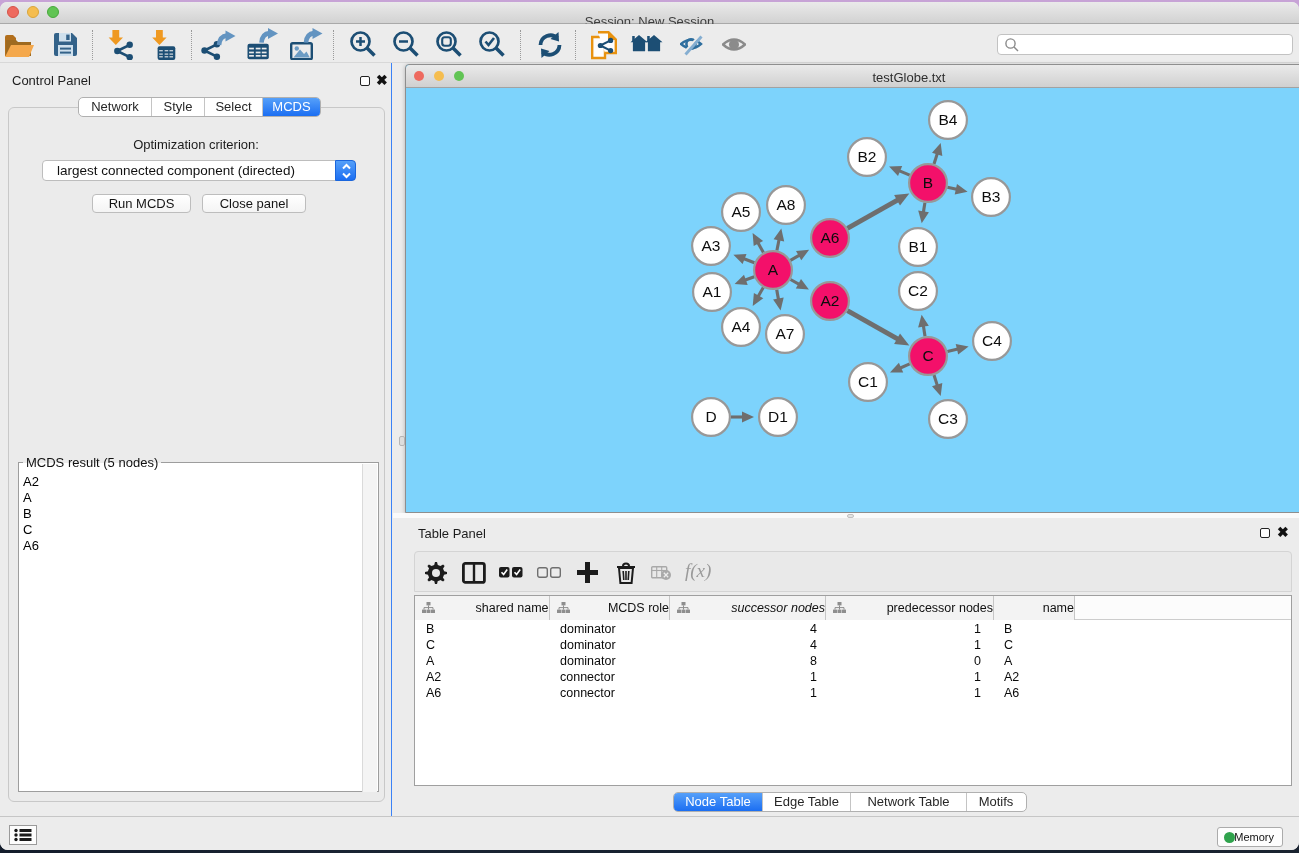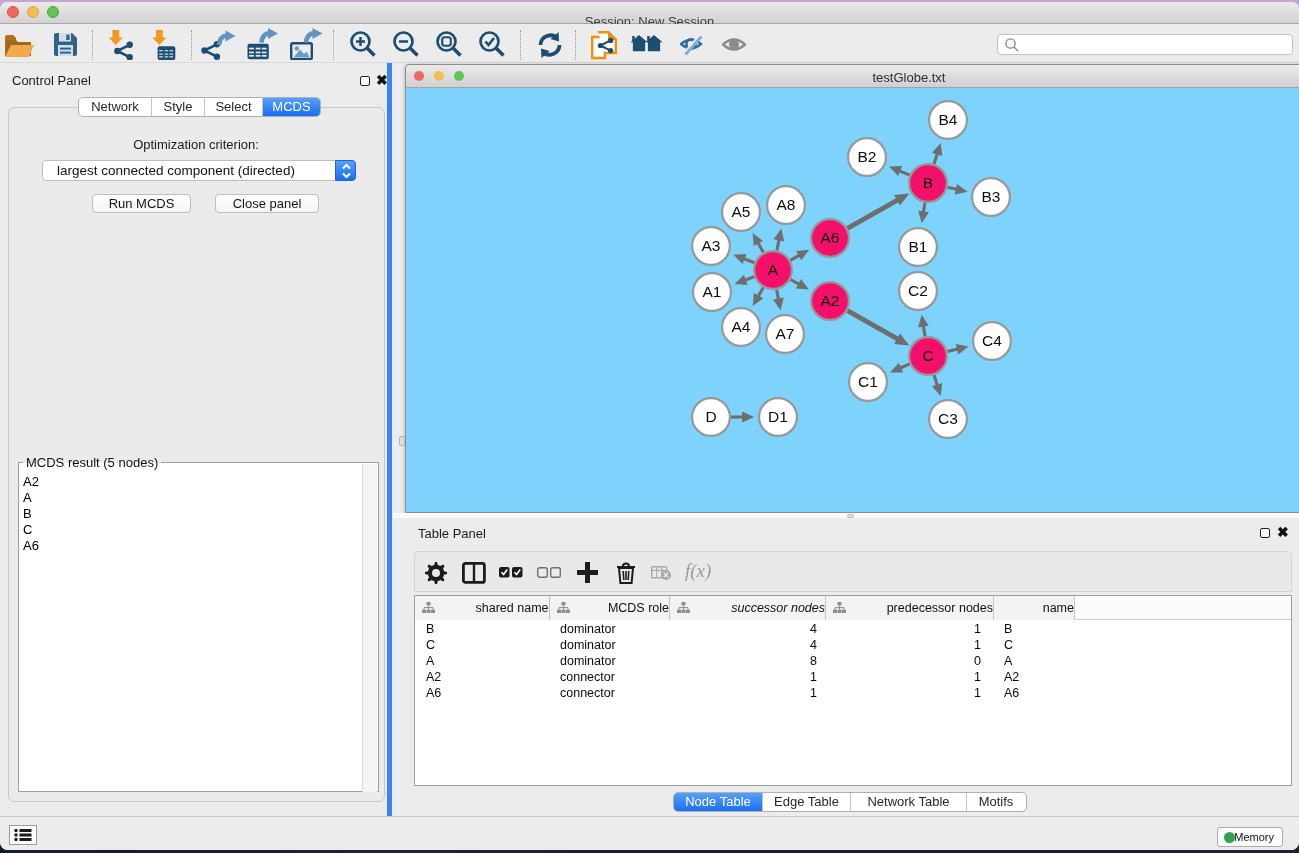--- a/index.html
+++ b/index.html
@@ -21,21 +21,21 @@
 #toolbar { position:absolute; left:0; top:22px; width:1299px; height:38px; background:#ececec; }
 .tsep { position:absolute; top:6px; height:30px; width:0;
   border-left:1px dotted #9a9a9a; }
 .ticon { position:absolute; }
 #searchbox { position:absolute; left:997px; top:10px; width:296px; height:21px;
   background:#fff; border:1px solid #c2c2c2; border-radius:4px; }
 
 #toolbar-sep { position:absolute; left:0; top:60px; width:1299px; height:1px; background:#d8d8d8; }
 
 #ctrlpanel { position:absolute; left:0; top:61px; width:392px; height:753px;
-  background:#ececec; border-right:5px solid #3b82f6; }
+  background:#ececec; border-right:1px solid #3b82f6; }
 #ctrl-title { position:absolute; left:12px; top:10px; font-size:13px; color:#1d1d1d; }
 .float-ic { position:absolute; top:13px; width:10px; height:10px; border:1.5px solid #222; border-radius:2px; background:#fdfdfd; }
 .close-ic { position:absolute; top:9px; font-size:14px; color:#111; font-weight:bold; }
 
 .segbar { position:absolute; display:flex; background:#fff; border:1px solid #b0b0b0;
   border-radius:5px; overflow:hidden;align-items:flex-end; }
 .seg { font-size:13px; color:#272727; text-align:center; line-height:18px;
   border-right:1px solid #c4c4c4; }
 .seg:last-child { border-right:none; }
 .seg.sel { background:linear-gradient(#56a0f9,#1b6ef2); color:#fff; }
@@ -272,21 +272,21 @@
     <div id="ctrl-body"></div>
     <div id="opt-label">Optimization criterion:</div>
     <div id="combo">
       <div class="txt">largest connected component (directed)</div>
       <div class="step"><svg width="22" height="21" viewBox="0 0 22 21">
             <path d="M7 7.5 L10.5 4 L14 7.5" fill="none" stroke="#fff" stroke-width="2"></path>
             <path d="M7 12.5 L10.5 16 L14 12.5" fill="none" stroke="#fff" stroke-width="2"></path>
           </svg></div>
     </div>
     <div class="btn" style="left:92px; top:131px; width:99px;">Run MCDS</div>
-    <div class="btn" style="left:202px; top:131px; width:104px;margin-left:13px;">Close panel</div>
+    <div class="btn" style="left:202px; top:131px; width:104px;">Close panel</div>
     <div id="mcds-box">
       <div id="mcds-list">A2<br>A<br>B<br>C<br>A6</div>
       <div id="mcds-scroll"></div>
     </div>
     <div id="mcds-legend">MCDS result (5 nodes)</div>
   </div>
 
   <div id="netwin">
     <div id="nettitle">
       <div class="tl" style="left:8px; background:#ee6a5f;"></div>

